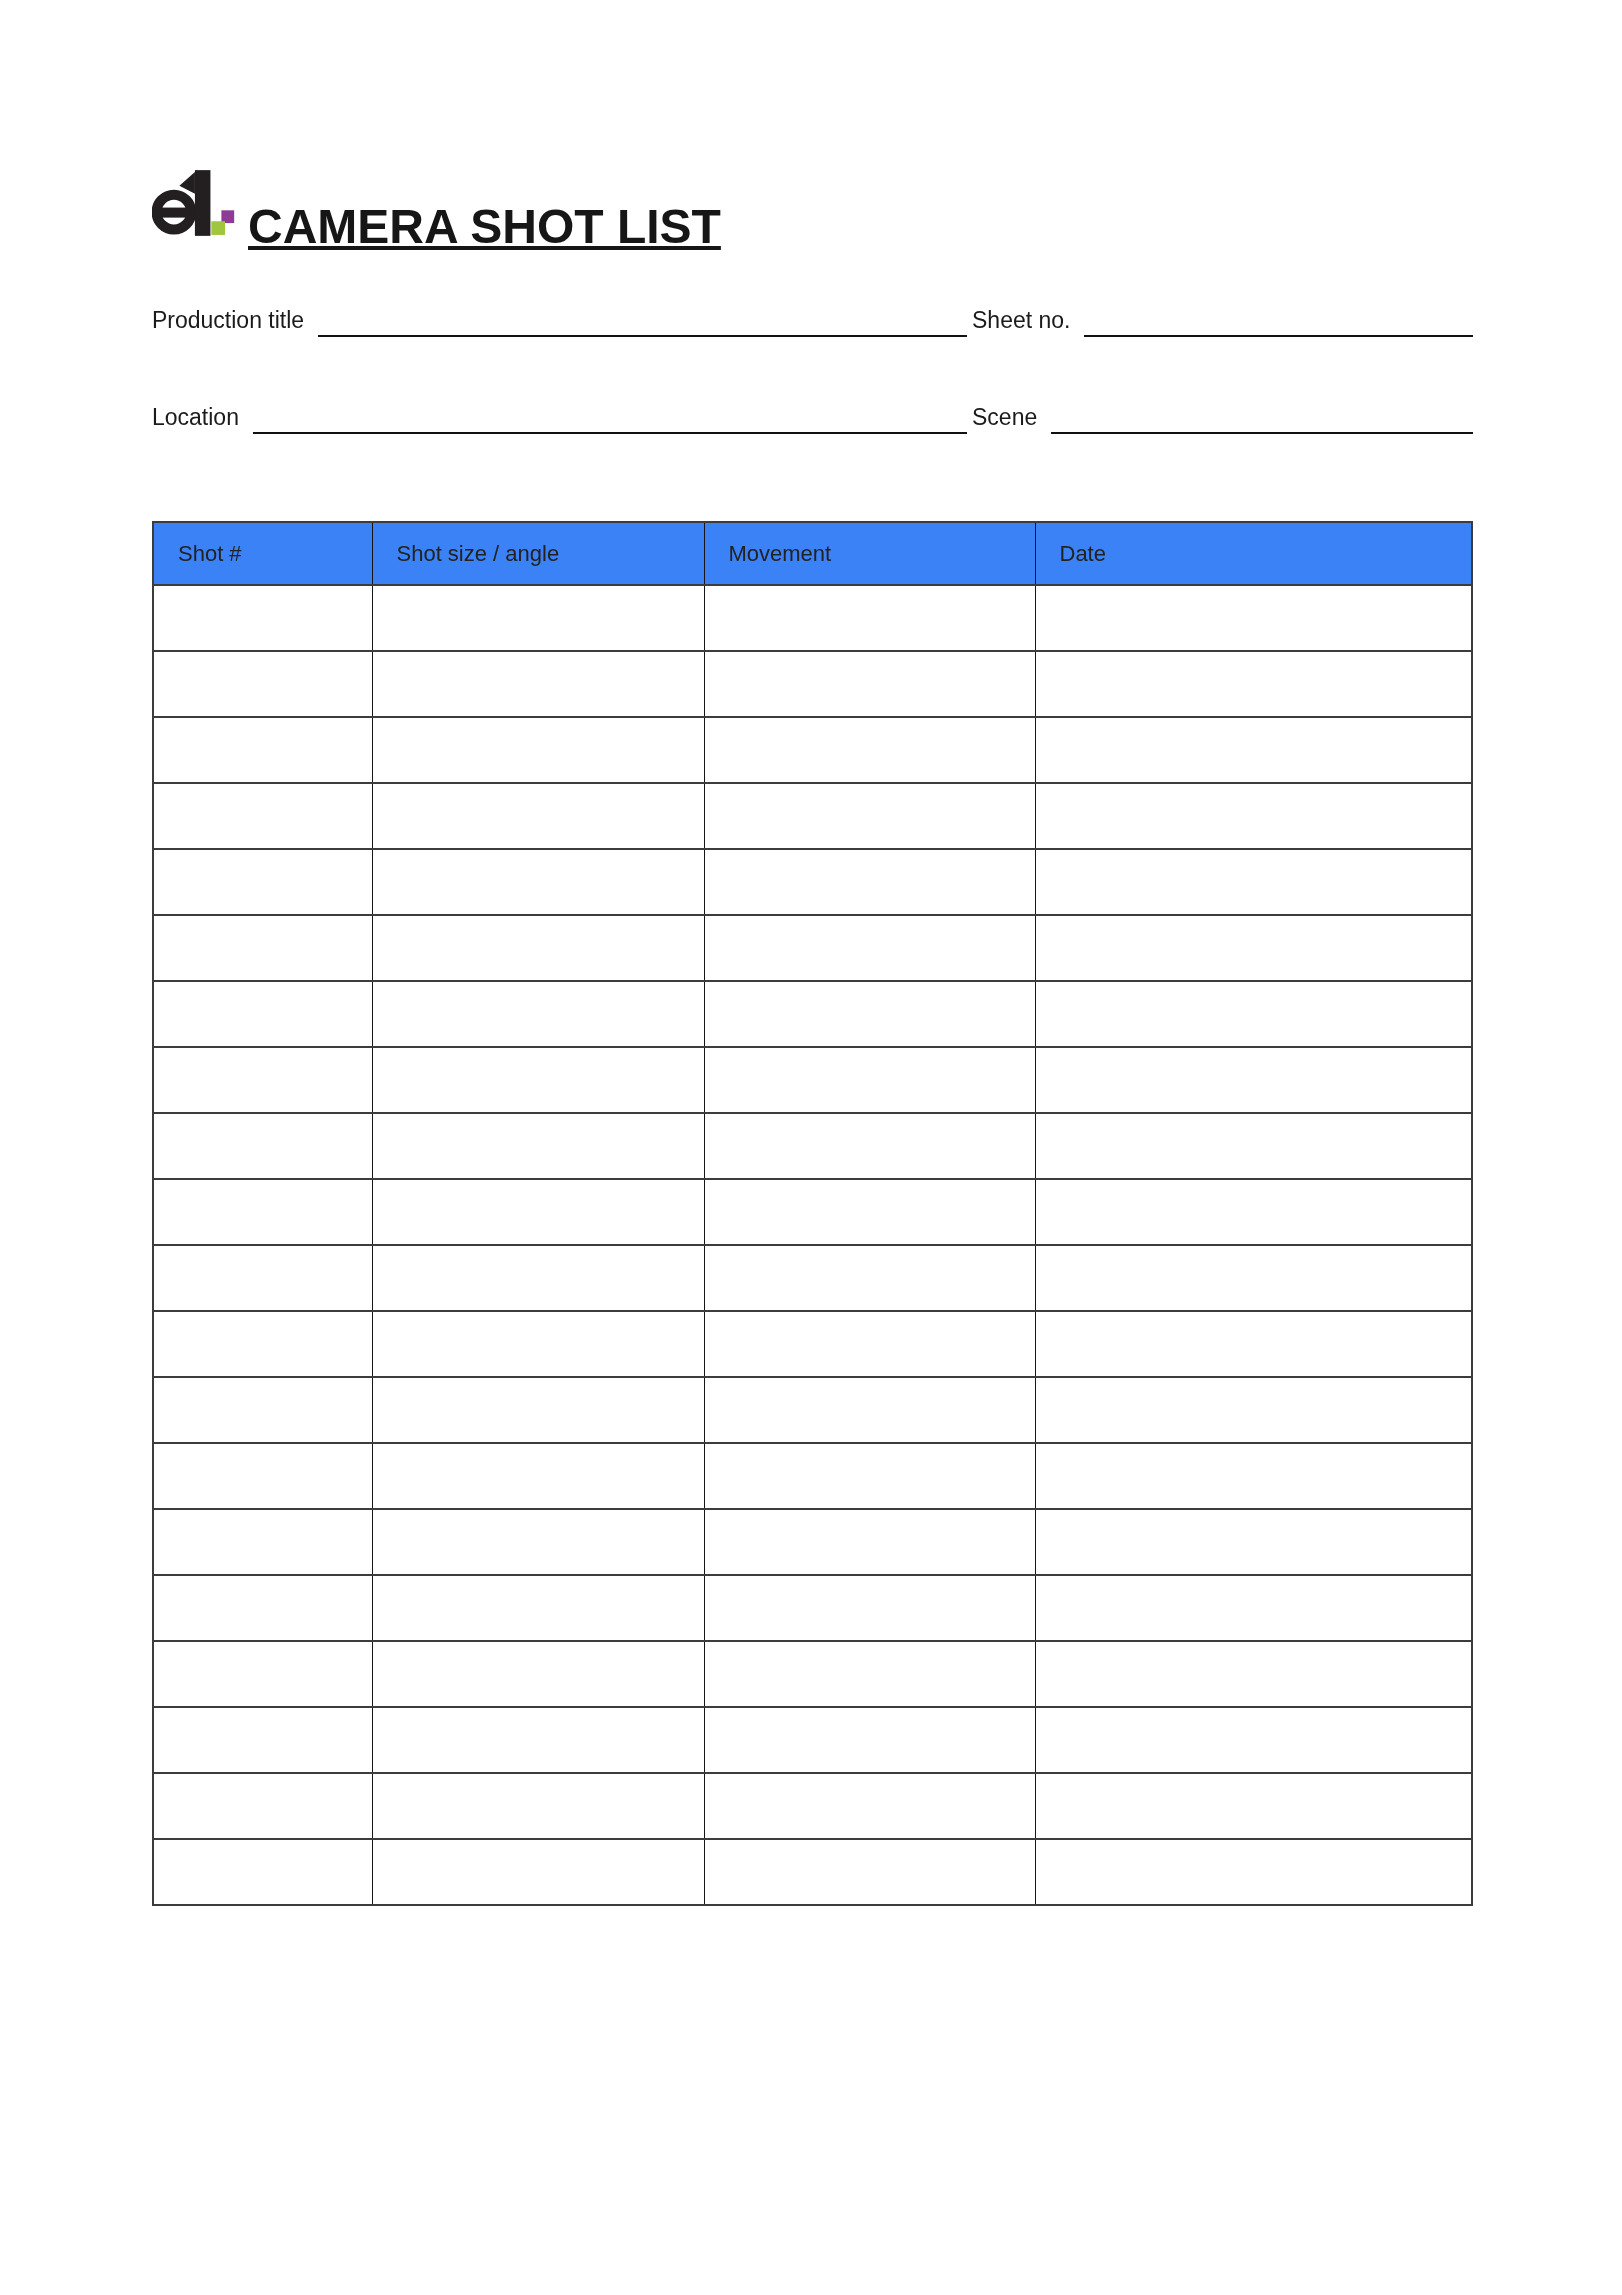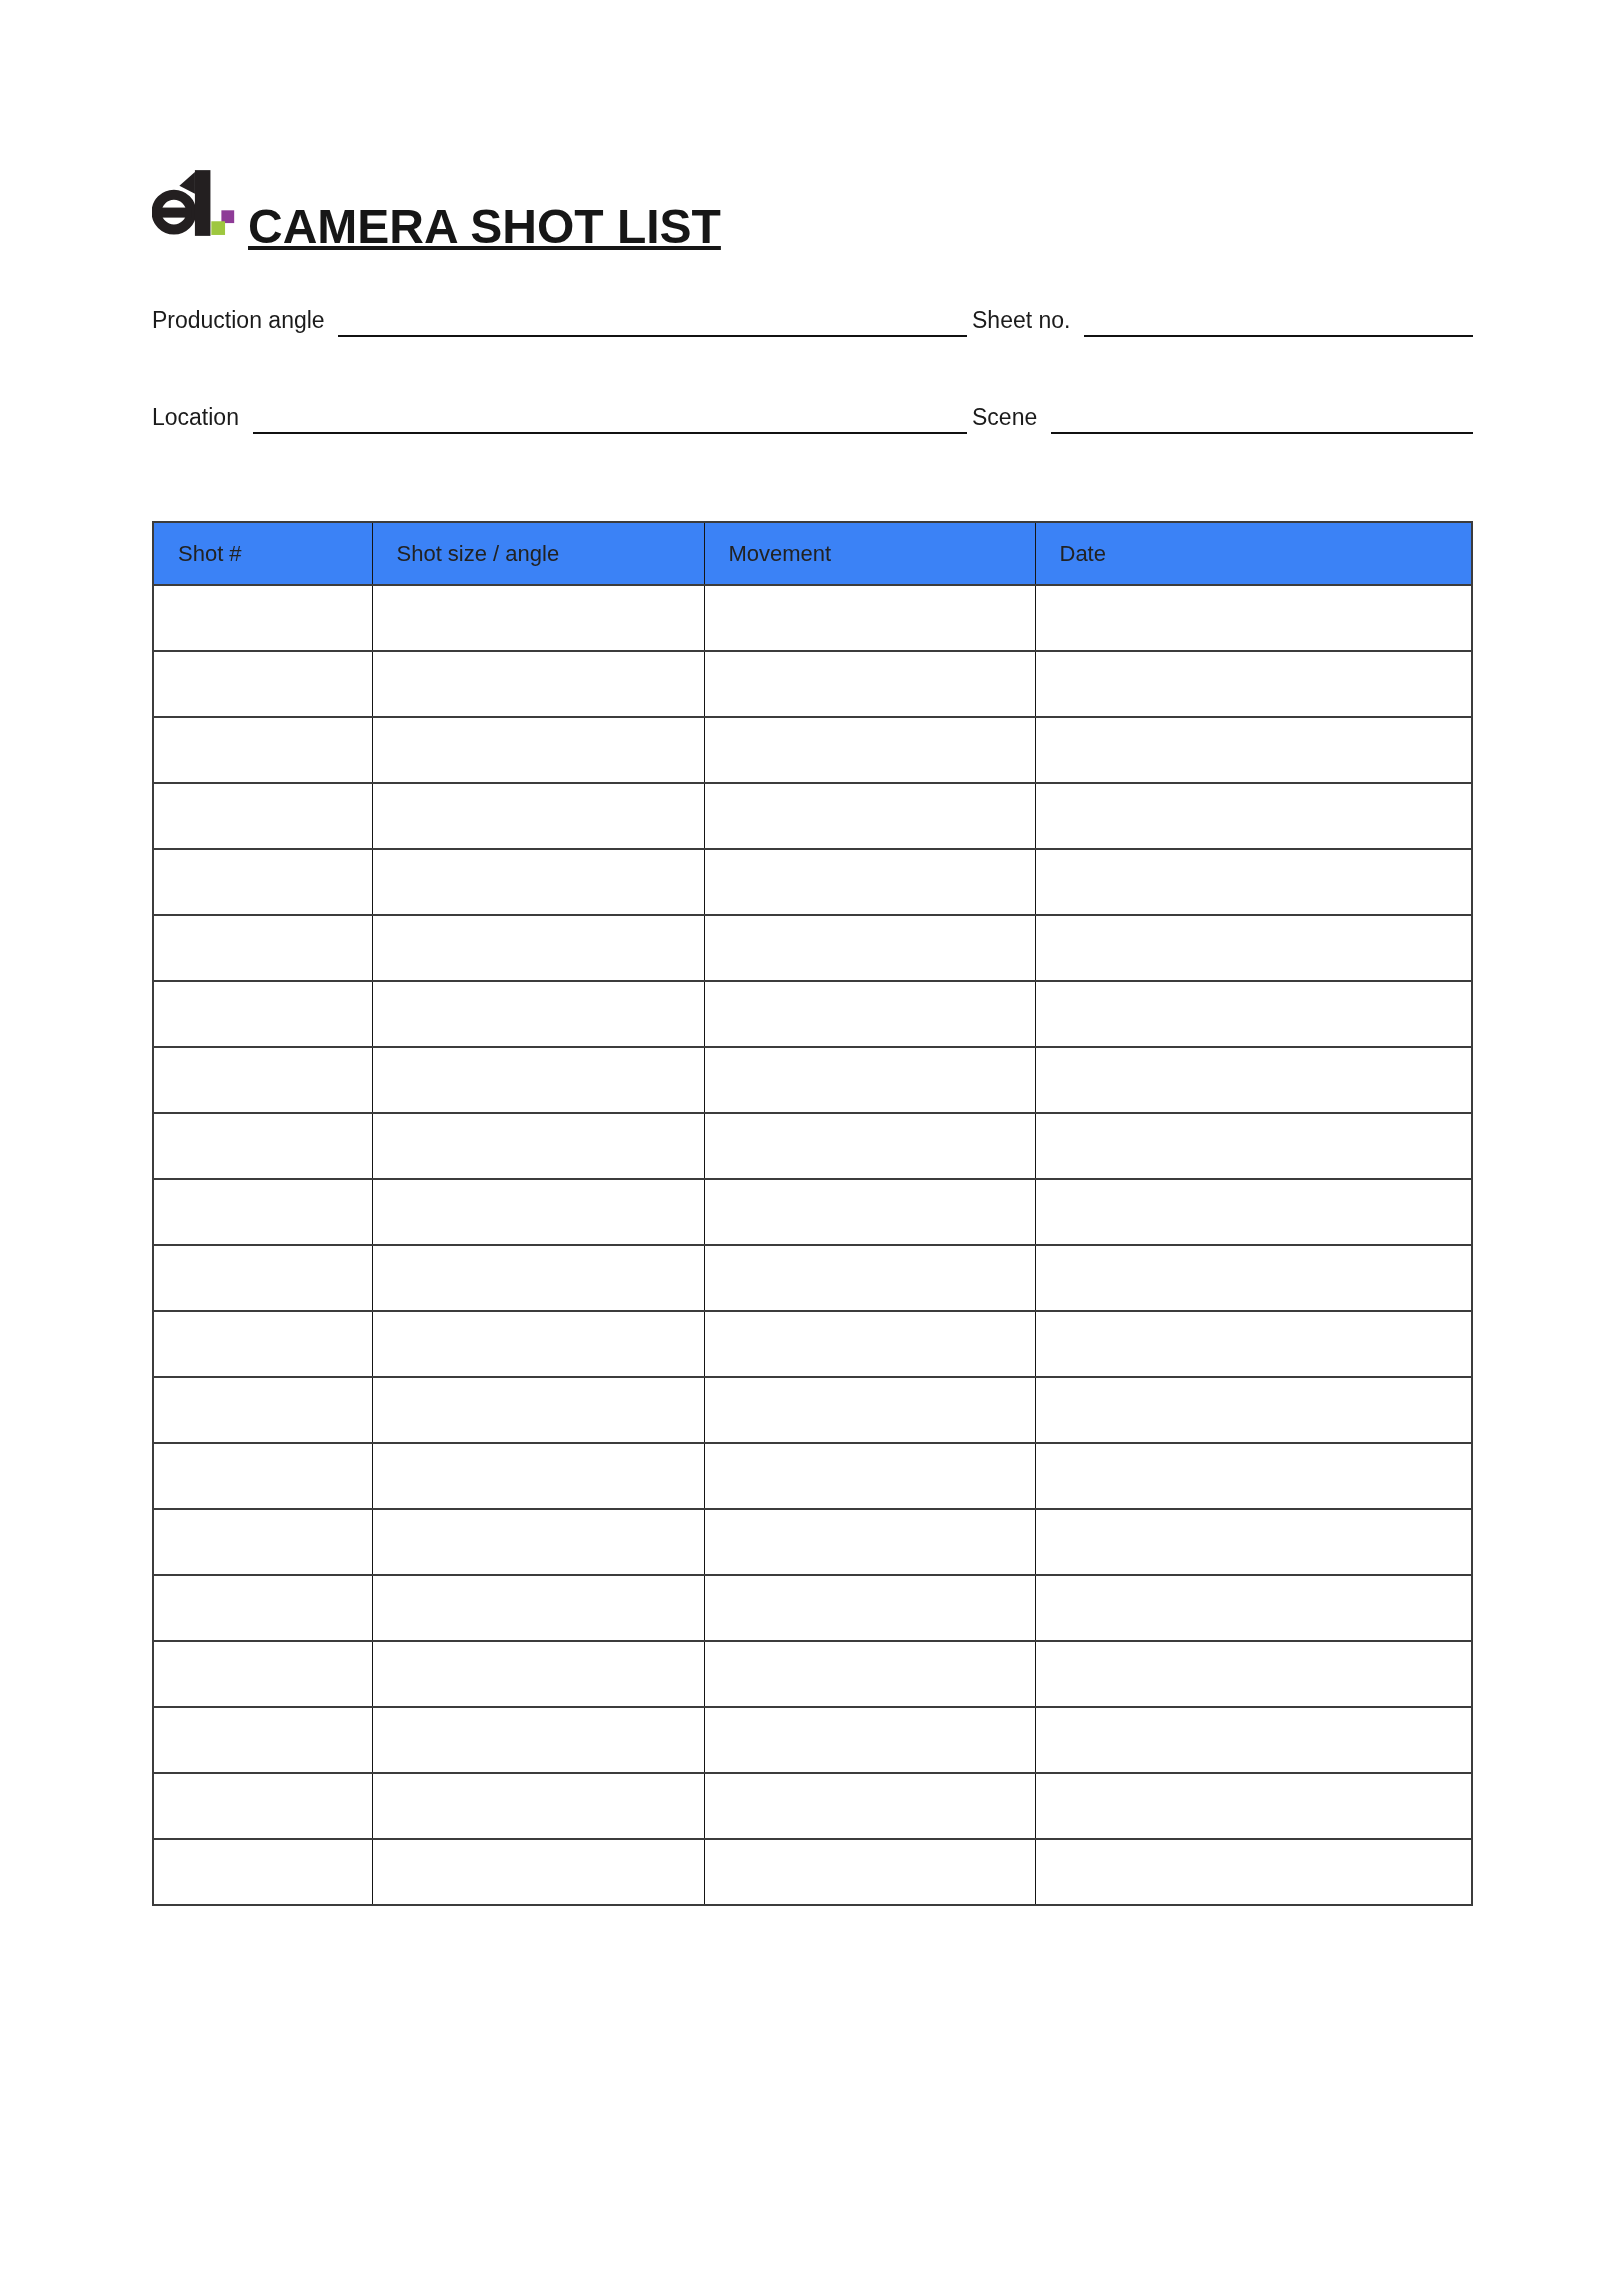--- a/index.html
+++ b/index.html
@@ -84,21 +84,21 @@
       <rect x="76" y="44" width="14" height="14" fill="#8e3b97"></rect>
       <rect x="65" y="56" width="15" height="15" fill="#9ec73f"></rect>
     </svg>
     <h1 class="page-title">CAMERA SHOT LIST</h1>
   </header>
 
   <section class="fields">
 
     <div class="field-row">
       <div class="fgroup left">
-        <span class="flabel">Production angle</span>
+        <span class="flabel">Production title</span>
         <span class="fline"></span>
       </div>
       <div class="fgroup right">
         <span class="flabel">Sheet no.</span>
         <span class="fline"></span>
       </div>
     </div>
 
 
     <div class="field-row">

